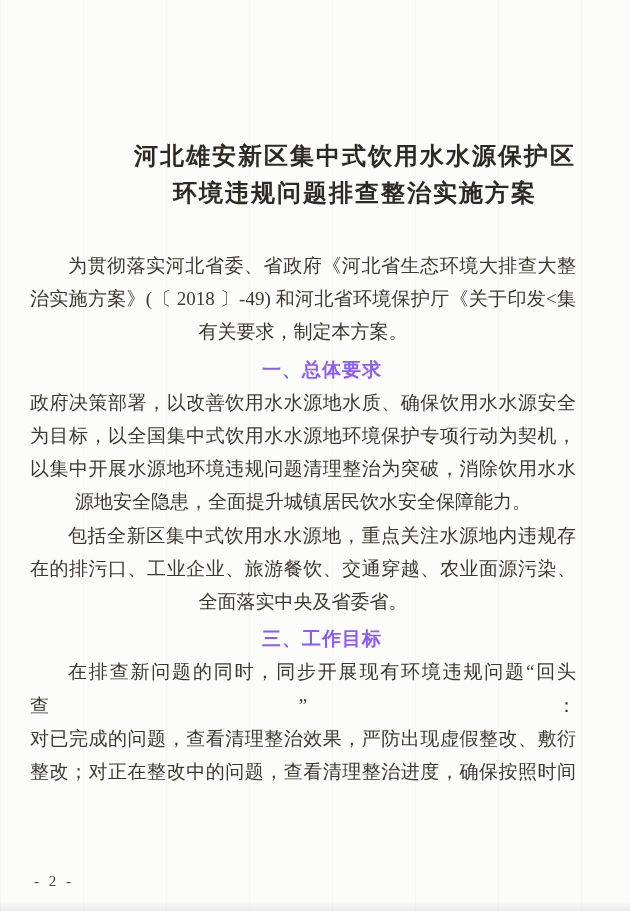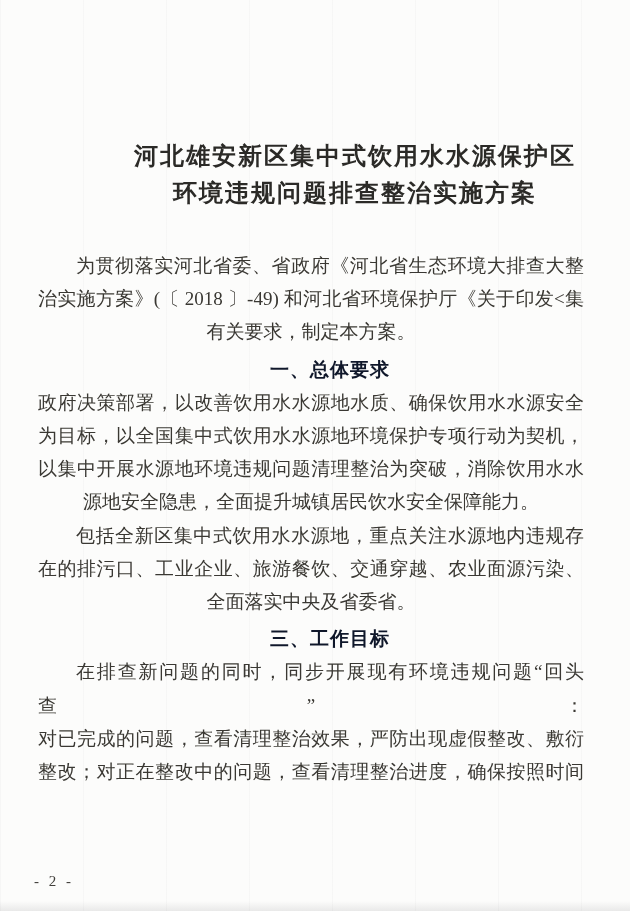--- a/index.html
+++ b/index.html
@@ -36,21 +36,21 @@
     text-align: center;
     font-weight: 700;
     font-size: 24px;
     letter-spacing: 2px;
     color: #2b2a27;
     padding-left: 40px;
   }
   .title-line { line-height: 37px; }
   .doc-body {
     position: absolute;
-    left: 38px;
+    left: 30px;
     top: 249px;
     width: 546px;
     font-size: 19px;
     color: #3a3833;
   }
   .line {
     line-height: 33.2px;
     min-height: 33.2px;
     overflow: hidden;
     text-align: center;
@@ -60,21 +60,21 @@
     text-align-last: justify;
   }
   .line.indent { text-indent: 38px; }
   .heading {
     font-family: "Liberation Sans", sans-serif;
     font-weight: 700;
     font-size: 19px;
     letter-spacing: 1px;
     text-indent: 38px;
     margin-top: 4px;
-    color: #0f172a;
+    color: #8b5cf6;
   }
   .pageno {
     position: absolute;
     left: 34px;
     top: 873px;
     font-size: 15px;
     letter-spacing: 3px;
     color: #403e3a;
   }
   .bottom-shade {

